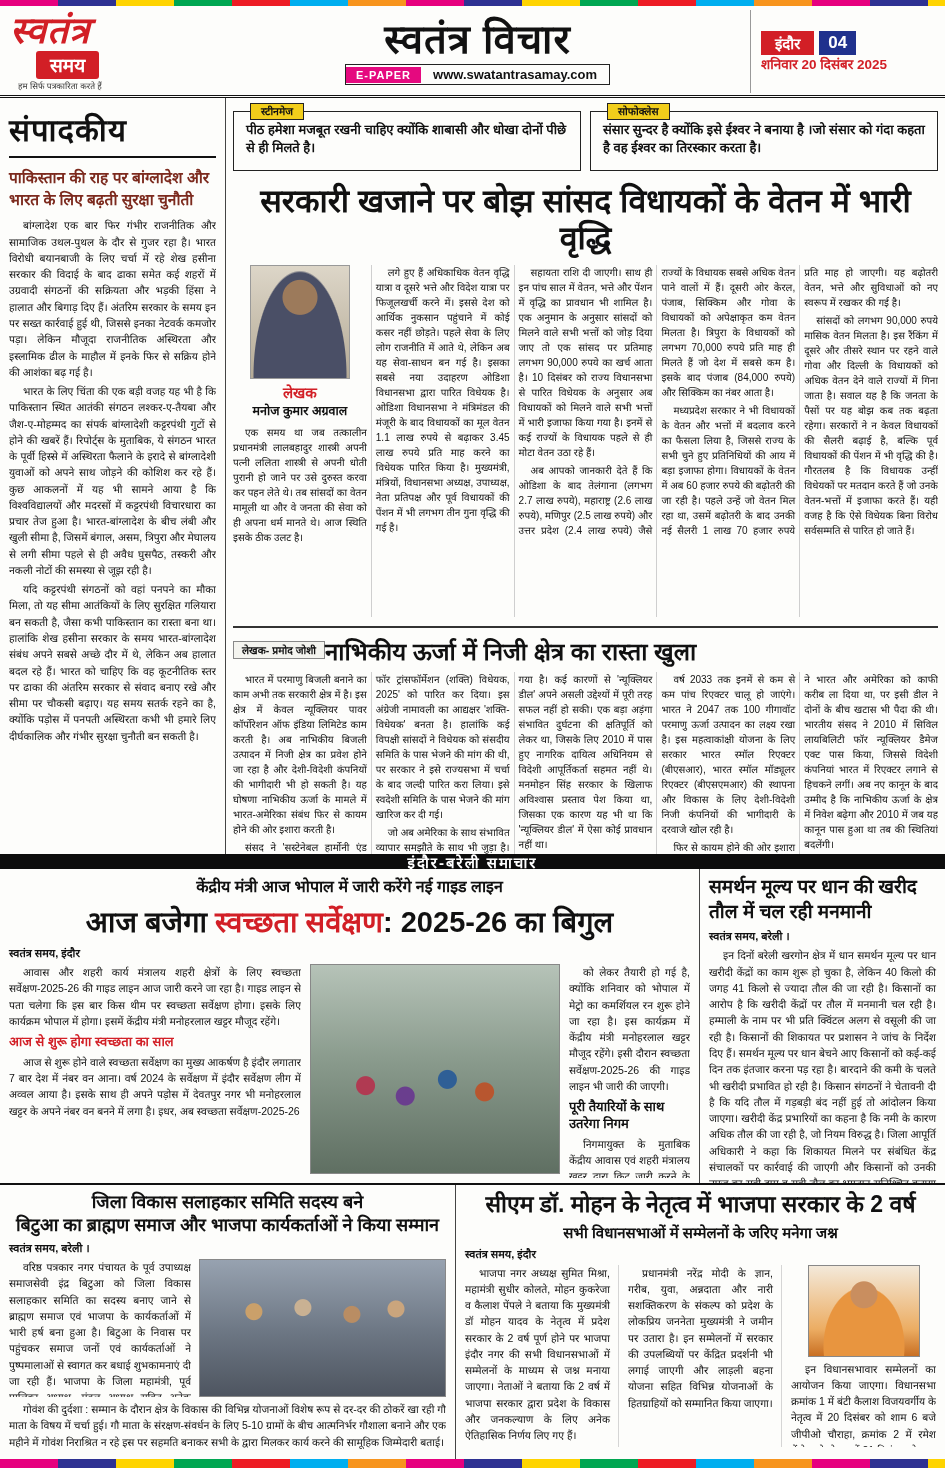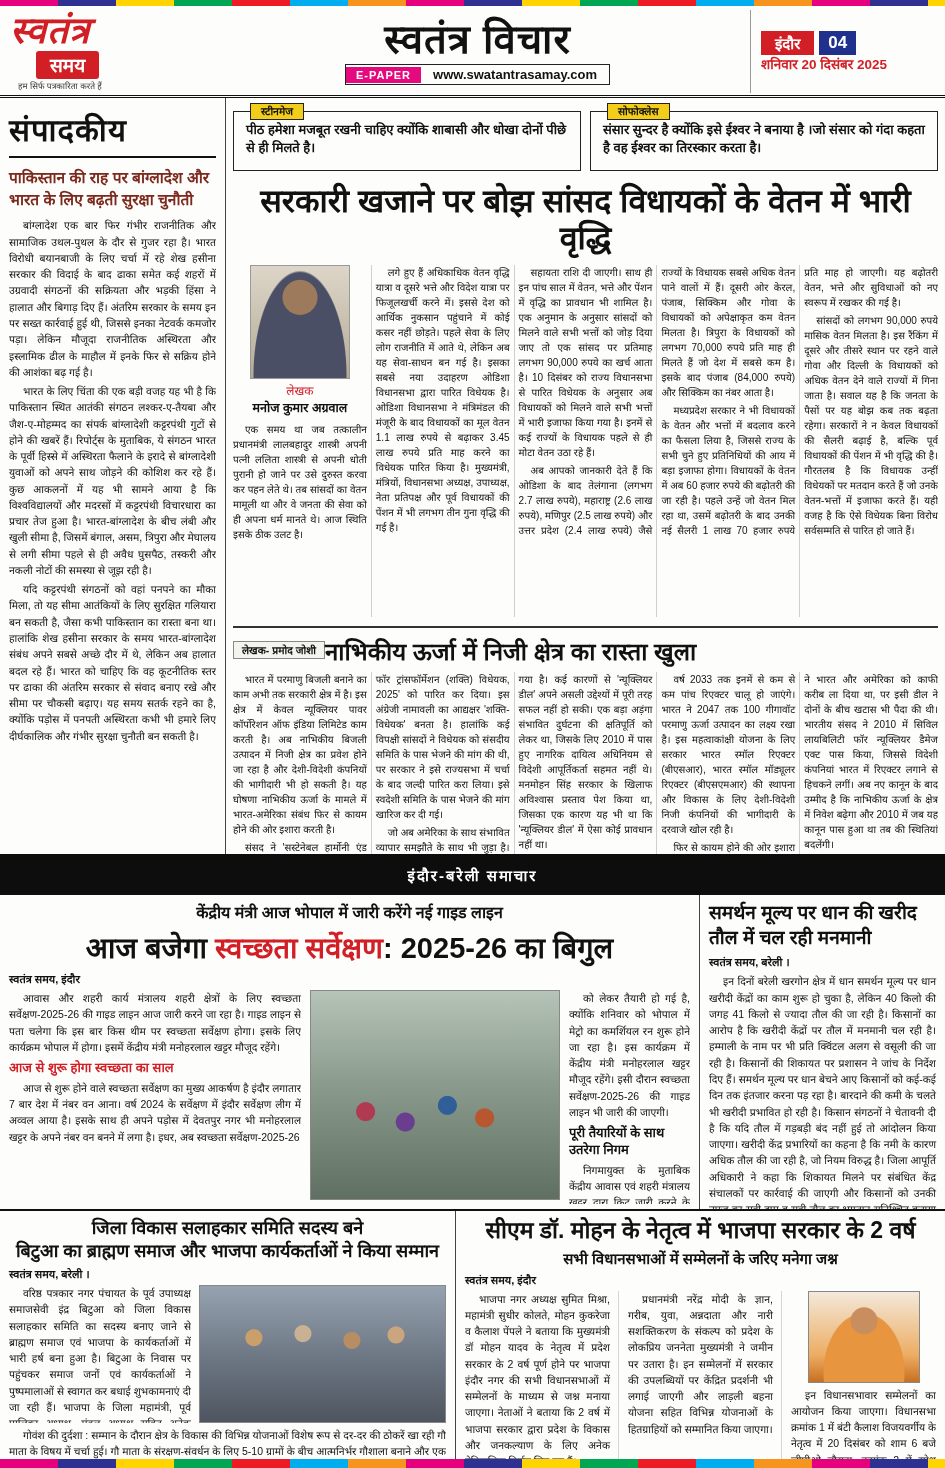--- a/index.html
+++ b/index.html
@@ -51,31 +51,31 @@
   .lead-headline { text-align:center; font-size:32px; font-weight:800; line-height:1.15; margin:12px 0 8px; }
   .cols-5 { column-count:5; column-gap:9px; column-rule:1px solid #cfcfcf; overflow:hidden; }
   .cols-5 p { font-size:10px; line-height:1.5; text-align:justify; text-indent:12px; margin-bottom:3px; }
   .lead-body { height:352px; }
   .author-box { break-inside:avoid; text-align:center; margin-bottom:6px; }
   .portrait-art { width:100px; height:114px; margin:0 auto 3px; border:1px solid #999;
     background:
       radial-gradient(circle at 50% 28%, #9c7a5b 0 17px, transparent 18px),
       radial-gradient(ellipse at 50% 98%, #4a4f66 0 46px, transparent 47px),
       linear-gradient(180deg,#ddd6c8,#b4aa96); }
-  .author-label { color:#d21f26; font-weight:400; font-size:12px; }
+  .author-label { color:#d21f26; font-weight:700; font-size:15px; }
   .author-name { font-weight:800; font-size:12.5px; }
 
   .nuclear { margin-top:9px; border-top:2px solid #333; padding-top:6px; }
   .nuclear-head { display:flex; align-items:center; margin-bottom:5px; }
   .nuclear-author { font-size:10.5px; font-weight:800; border:1px solid #888; padding:1px 8px; background:#f4f4ef; white-space:nowrap; }
   .nuclear-headline { flex:1; text-align:left; font-size:24px; font-weight:800; }
   .nuclear-body { height:216px; }
 
   
-  .banner { height:41px; background:#0d0d0d; color:#fff; font-weight:800; font-size:15px;
+  .banner { height:15px; background:#0d0d0d; color:#fff; font-weight:800; font-size:15px;
             display:flex; align-items:center; justify-content:center; letter-spacing:2px; }
 
   
   .row2 { height:316px; display:flex; border-bottom:2px solid #111; overflow:hidden; }
   .swachh { flex:1; padding:6px 9px; overflow:hidden; }
   .swachh-kicker { text-align:center; font-size:16px; font-weight:800; }
   .swachh-headline { text-align:center; font-size:29px; font-weight:800; margin:4px 0 5px; }
   .hl-red { color:#d21f26; }
   .byline { font-size:11px; font-weight:800; margin-bottom:4px; }
   .swachh-content { display:flex; gap:9px; height:214px; overflow:hidden; }

